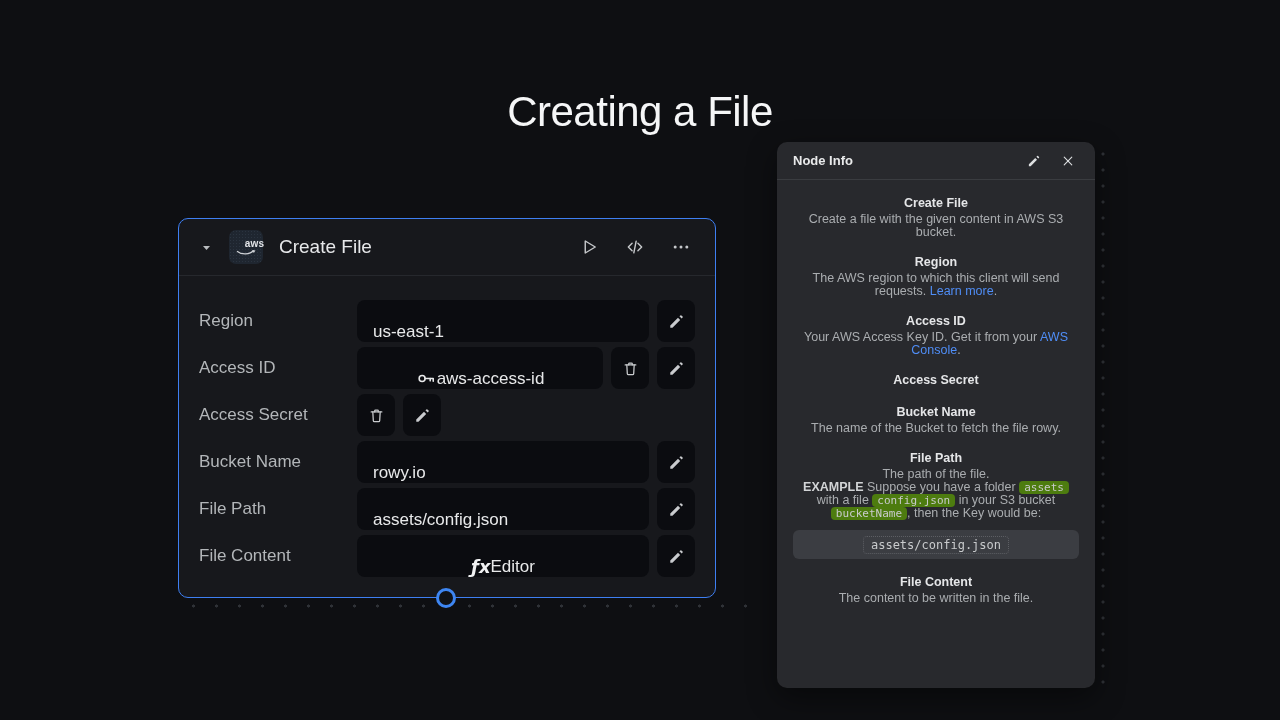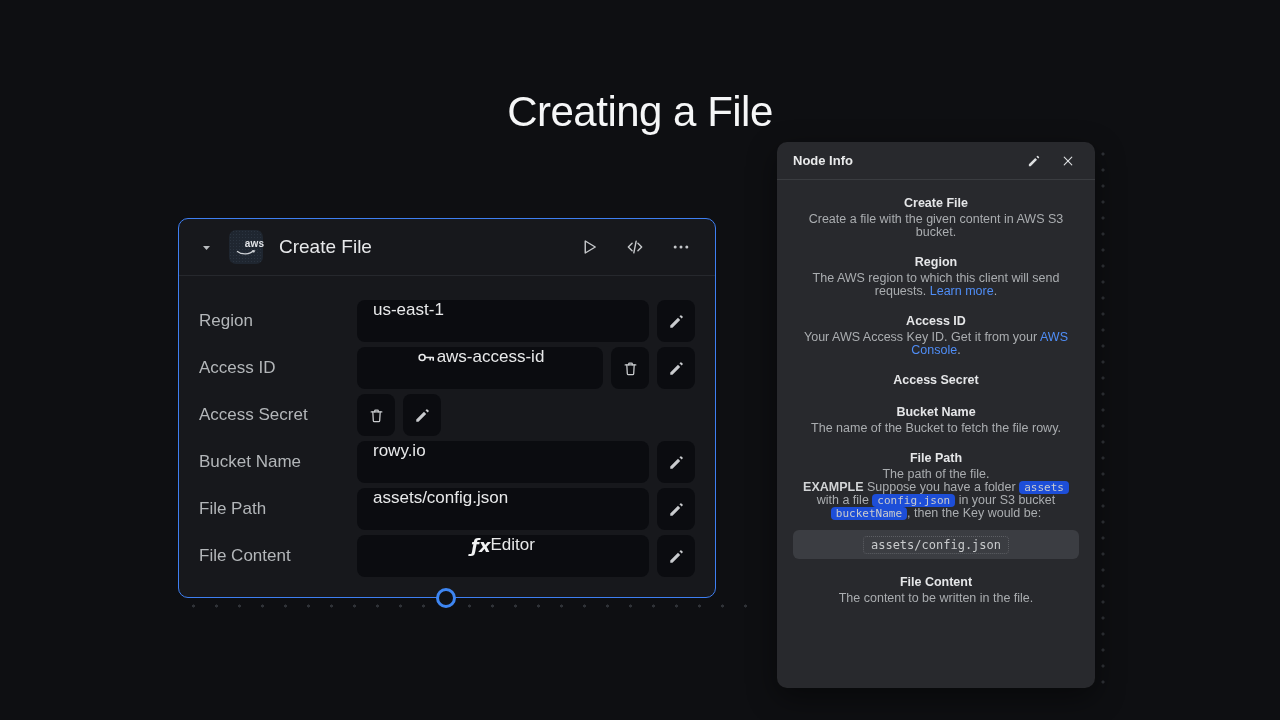--- a/index.html
+++ b/index.html
@@ -33,21 +33,21 @@
   .header-actions{margin-left:auto;display:flex;align-items:center;gap:14px;}
   .header-actions button{background:none;border:none;color:#c6c8cb;width:32px;height:32px;
     display:flex;align-items:center;justify-content:center;padding:0;}
   .header-actions svg{width:20px;height:20px;}
 
   .card-body{padding:24px 20px 0;}
   .field-row{display:flex;align-items:center;height:42px;margin-bottom:5px;}
   .field-label{font-size:17px;color:#b3b6b9;}
   .field-controls{margin-left:auto;display:flex;gap:8px;width:338px;}
   .value-pill{flex:1;min-width:0;height:42px;box-sizing:border-box;background:#0b0c10;
-    border-radius:8px;display:flex;align-items:flex-start;padding:0 16px;font-size:17px;
+    border-radius:8px;display:flex;align-items:flex-end;padding:0 16px;font-size:17px;
     color:#e8e9ea;border:none;white-space:nowrap;overflow:hidden;}
   .value-pill.secret,.value-pill.editor{justify-content:center;gap:0;}
   .value-pill .key-ic{width:21px;height:21px;color:#e8e9ea;flex:none;}
   .fx{font-style:italic;font-weight:600;font-size:18px;color:#f0f1f2;font-family:"DejaVu Sans",sans-serif;}
   .icon-btn{width:38px;height:42px;flex:none;background:#0b0c10;border:none;border-radius:8px;
     color:#c9cbce;display:flex;align-items:center;justify-content:center;padding:0;}
   .icon-btn svg{width:17px;height:17px;}
 
   .connector{position:absolute;left:436px;top:588px;width:14px;height:14px;border-radius:50%;
     background:#101216;border:3px solid #3e86f2;}
@@ -61,21 +61,21 @@
   .info-header-actions{margin-left:auto;display:flex;align-items:center;gap:12px;}
   .info-header-actions button{background:none;border:none;color:#dcdee0;width:22px;height:22px;
     display:flex;align-items:center;justify-content:center;padding:0;}
   .info-header-actions svg{width:14px;height:14px;}
   .info-body-wrap{padding:15px 16px 0;}
   .info-section{margin-bottom:15px;}
   .info-heading{font-size:12.5px;font-weight:700;color:#e5e6e8;line-height:17px;margin-bottom:1px;}
   .info-text{font-size:12.5px;color:#aaadb0;line-height:13px;}
   .info-text strong{color:#d2d4d6;font-weight:700;}
   .info-link{color:#4f8df6;cursor:pointer;}
-  .chip{background:#1d4ed8;color:#c9cbcd;border-radius:4px;padding:0 5px;
+  .chip{background:#4d7c0f;color:#c9cbcd;border-radius:4px;padding:0 5px;
     font-family:"DejaVu Sans Mono",monospace;font-size:11px;white-space:nowrap;}
   .code-block{margin-top:10px;background:#3b3d42;border-radius:6px;padding:5px 7px;}
   .code-chip{display:inline-block;border:1px dotted #5d5f64;border-radius:4px;padding:1px 7px;
     font-family:"DejaVu Sans Mono",monospace;font-size:12px;color:#c9cbcd;}
 </style>
 </head>
 <body>
 
 <h1 class="page-title">Creating a File</h1>
 

